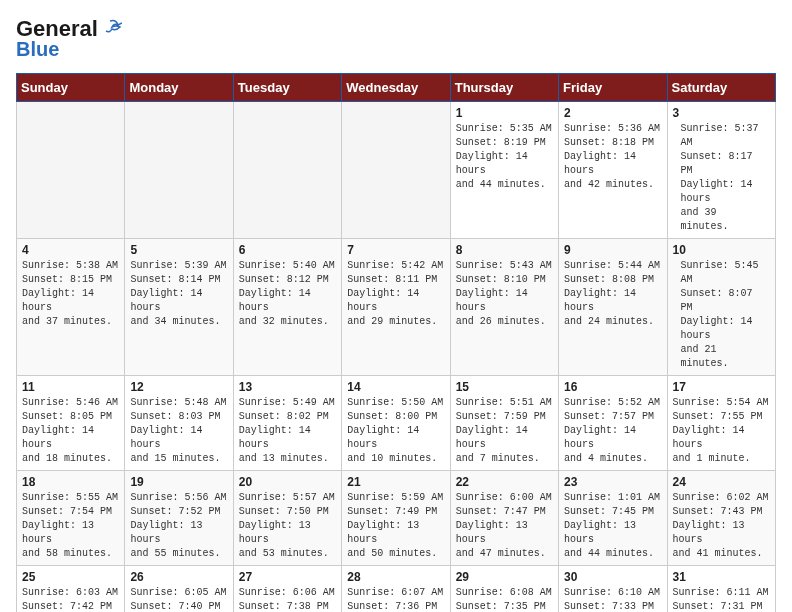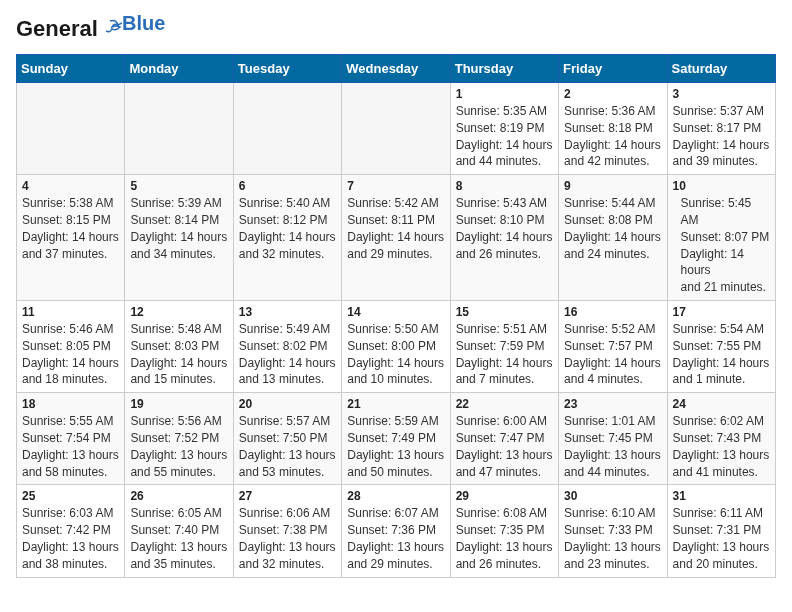--- a/index.html
+++ b/index.html
@@ -34,21 +34,21 @@
       font-size: 16px;
       color: #333;
       margin-top: 2px;
     }
     table {
       width: 100%;
       border-collapse: collapse;
       table-layout: fixed;
     }
     thead th {
-      background: #0369a1;
+      background: #7f1d1d;
       color: #fff;
       font-size: 13px;
       font-weight: bold;
       padding: 6px 4px;
       text-align: left;
       border: 1px solid #1a5aaa;
     }
     td {
       border: 1px solid #ccc;
       vertical-align: top;
@@ -61,37 +61,38 @@
     td.empty {
       background: #f5f5f5;
     }
     .day-number {
       font-weight: bold;
       font-size: 12px;
       margin-bottom: 2px;
       display: block;
     }
     .day-info {
-      font-size: 12px;
+      font-size: 10px;
       line-height: 1.4;
       color: #333;
+      font-family: Liberation Mono, monospace;
     }
     tr:nth-child(odd) td:not(.empty) {
       background: #fff;
     }
     tr:nth-child(even) td:not(.empty) {
       background: #f9f9f9;
     }
   </style>
 </head>
 <body>
 
 <div class="header-area">
   <div class="logo">
-  <div style="display:flex;flex-direction:row;align-items:flex-start;text-align:center;">
+  <div style="display:flex;flex-direction:column;align-items:flex-start;text-align:center;">
     <div style="display:flex;align-items:center;gap:0px;">
       <span style="font-size:22px;font-weight:bold;color:#1a1a1a;">General</span>
       <svg width="24" height="24" viewBox="0 0 24 24">
         <path d="M12 4 Q18 2 20 8 Q16 6 14 10 Q18 8 22 10 Q18 14 14 12 Q12 16 8 14" stroke="#2a6ebb" stroke-width="1.5" fill="none"></path>
         <path d="M20 8 L24 6" stroke="#2a6ebb" stroke-width="1.5" fill="none"></path>
       </svg>
     </div>
     <span style="font-size:20px;font-weight:bold;color:#2a6ebb;margin-top:-4px;">Blue</span>
   </div>
 </div>
@@ -128,21 +129,21 @@
         </td>
         <td>
           <span class="day-number">2</span>
           <div class="day-info" style="white-space: pre-line;">Sunrise: 5:36 AM
 Sunset: 8:18 PM
 Daylight: 14 hours
 and 42 minutes.</div>
         </td>
         <td>
           <span class="day-number">3</span>
-          <div class="day-info" style="white-space: pre-line;">Sunrise: 5:37 AM
+          <div class="day-info" style="white-space: pre-line; margin-left: 8px;">Sunrise: 5:37 AM
 Sunset: 8:17 PM
 Daylight: 14 hours
 and 39 minutes.</div>
         </td>
       </tr>
       <tr>
         <td>
           <span class="day-number">4</span>
           <div class="day-info" style="white-space: pre-line;">Sunrise: 5:38 AM
 Sunset: 8:15 PM

